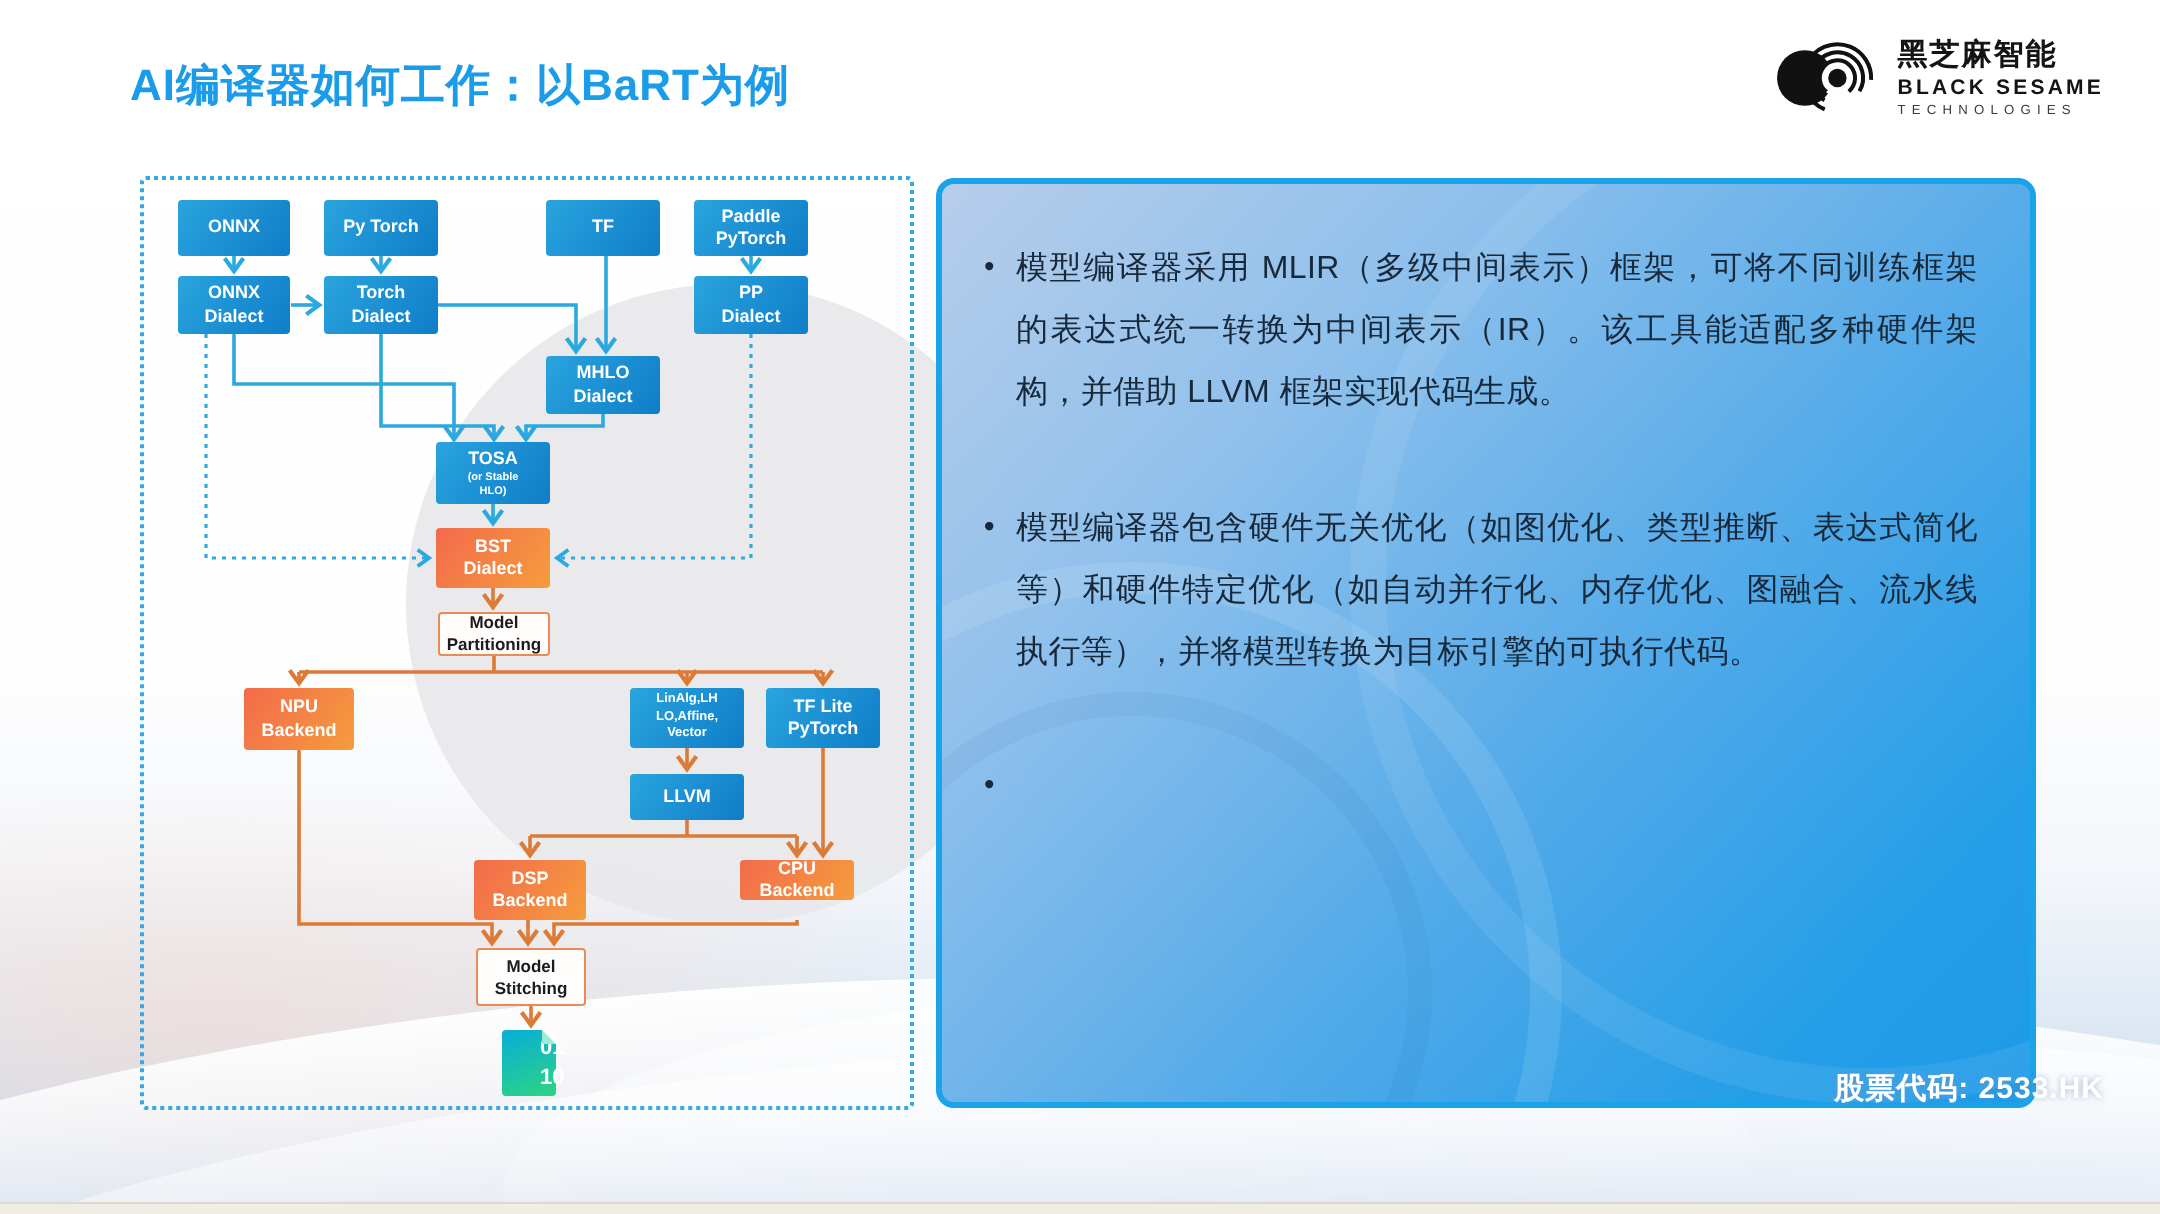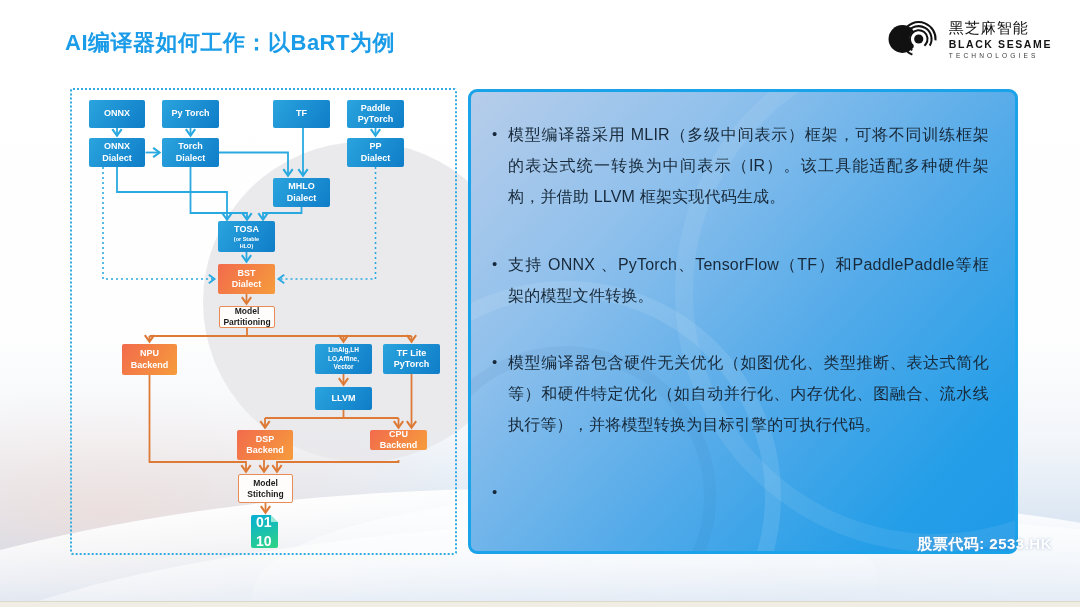--- a/index.html
+++ b/index.html
@@ -33,42 +33,42 @@
     border-radius:50%; background:rgba(232,232,236,0.92);
   }
 
   
   .title {
     position:absolute; left:65px; top:28px;
     font-size:22px; font-weight:700; color:#1b9ce8; letter-spacing:0.5px;
   }
   .logo { position:absolute; right:28px; top:16px; display:flex; align-items:center; gap:8px; }
   .logo-text { display:flex; flex-direction:column; line-height:1.15; }
-  .logo-cn { font-size:15px; font-weight:400; color:#141414; letter-spacing:1px; }
+  .logo-cn { font-size:15px; font-weight:700; color:#141414; letter-spacing:1px; }
   .logo-en { font-size:10.5px; font-weight:700; color:#141414; letter-spacing:1.6px; margin-top:2px; }
   .logo-sub { font-size:6.6px; font-weight:400; color:#3a3a3a; letter-spacing:3.1px; margin-top:2px; }
 
   
   .flow { position:absolute; left:70px; top:88px; width:387px; height:467px; }
   .flow-border { position:absolute; inset:0; border:2px dotted #35aade; border-radius:3px; }
   .connectors { position:absolute; left:0; top:0; }
   .node {
     position:absolute; display:flex; flex-direction:column; align-items:center; justify-content:center;
     text-align:center; color:#fff; font-weight:700; font-size:9px; line-height:1.25;
     white-space:pre-line; border-radius:2px;
   }
   .n-blue   { background:linear-gradient(125deg,#2aa4de 0%,#0f7dc8 100%); }
   .n-orange { background:linear-gradient(125deg,#f26b4c 0%,#f69c3c 100%); }
   .n-outline{ background:#fffdfb; border:1.5px solid #e88b55; color:#1c1c1c; font-size:8.5px; font-weight:700; }
   .n-sub { font-size:5.5px; font-weight:600; line-height:1.2; white-space:pre-line; margin-top:1px; }
   .n-small { font-size:6.5px; line-height:1.3; }
   .n-binary {
     background:linear-gradient(160deg,#06aed6 0%,#2fd483 100%);
-    border-radius:2px 6px 2px 2px; align-items:flex-start; padding-left:5px;
-    font-size:14px; line-height:1.3;
+    border-radius:2px 6px 2px 2px; align-items:flex-start; padding-left:19px;
+    font-size:11px; line-height:1.3;
   }
   .n-binary::after {
     content:""; position:absolute; right:0; top:0; width:0; height:0;
     border-left:7px solid #9fe9da; border-top:7px solid #fdfdfe;
   }
 
   
   .panel {
     position:absolute; left:468px; top:89px; width:550px; height:465px;
     border:3px solid #1aa3e8; border-radius:9px; overflow:hidden;
@@ -221,21 +221,20 @@
     <div class="panel-arc arc1"></div>
     <div class="panel-arc arc2"></div>
     <div class="panel-arc arc3"></div>
     <ul class="bullets">
       <li>
         <span class="dot">•</span>
         <span>模型编译器采用 MLIR（多级中间表示）框架，可将不同训练框架的表达式统一转换为中间表示（IR）。该工具能适配多种硬件架构，并借助 LLVM 框架实现代码生成。</span>
       </li>
       <li>
         <span class="dot">•</span>
-        <span>支持 ONNX 、PyTorch、TensorFlow（TF）和PaddlePaddle等框架的模型文件转换。</span>
       </li>
       <li>
         <span class="dot">•</span>
         <span>模型编译器包含硬件无关优化（如图优化、类型推断、表达式简化等）和硬件特定优化（如自动并行化、内存优化、图融合、流水线执行等），并将模型转换为目标引擎的可执行代码。</span>
       </li>
       <li>
         <span class="dot">•</span>
       </li>
     </ul>
   </div>

